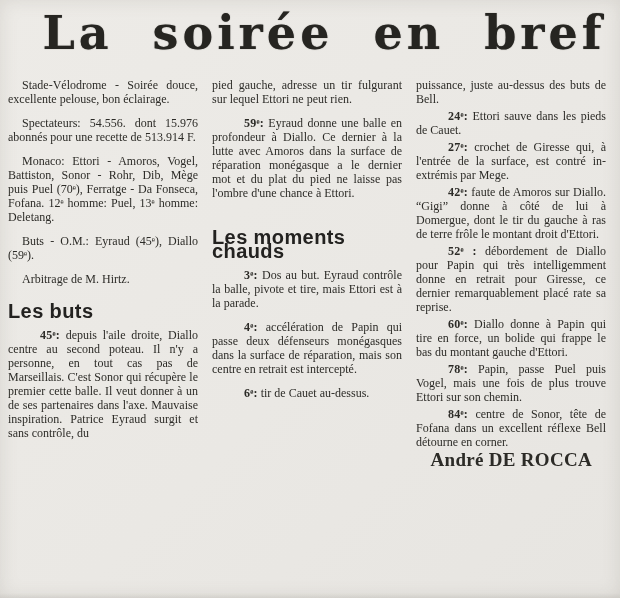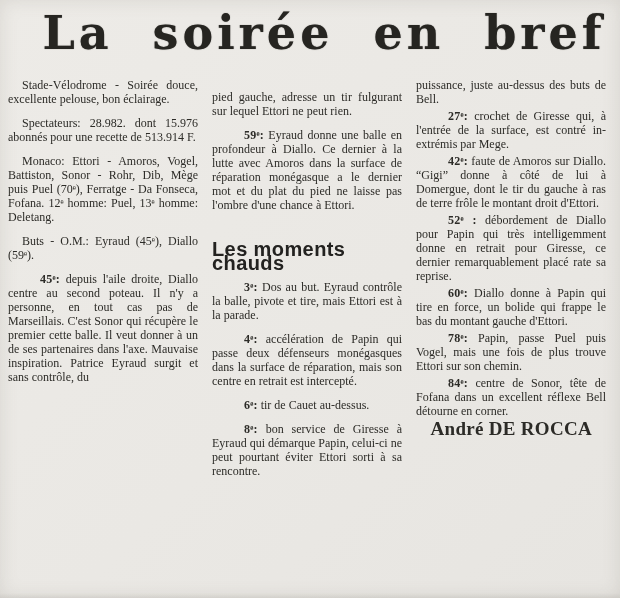--- a/index.html
+++ b/index.html
@@ -38,21 +38,21 @@
   }
   .col{
     width:190px;
     flex:0 0 190px;
     text-align:justify;
     font-size:12px;
     line-height:14px;
     overflow:hidden;
   }
   .col p.para{margin:0 0 10px;text-indent:14px;}
-  .col p.para.cont{text-indent:0;margin-top:12px;}
+  .col p.para.cont{text-indent:0;}
   .col[data-column="2"] p.para{margin:0 0 3px;}
   .col p.para b{font-weight:bold;letter-spacing:0.2px;margin-left:18px;}
   h2.sec{
     font-family:"Liberation Sans","DejaVu Sans",sans-serif;
     font-weight:bold;
     font-size:20px;
     letter-spacing:0.4px;
     color:#232220;
     text-align:left;
     margin:18px 0 10px;
@@ -75,36 +75,38 @@
 </head>
 <body>
 
 <div class="page">
   <div class="masthead">
     <h1>La soirée en bref</h1>
   </div>
   <div class="columns">
     <div class="col" data-column="0">
         <p class="para">Stade-Vélodrome - Soirée douce, excellente pelouse, bon éclairage.</p>
-        <p class="para">Spectateurs: 28.982. dont 15.976 abonnés pour une recette de 513.914 F.</p>
+        <p class="para">Spectateurs: 54.556. dont 15.976 abonnés pour une recette de 513.914 F.</p>
         <p class="para">Monaco: Ettori - Amoros, Vogel, Battiston, Sonor - Rohr, Dib, Mège puis Puel (70ᵉ), Ferratge - Da Fonseca, Fofana. 12ᵉ homme: Puel, 13ᵉ homme: Deletang.</p>
         <p class="para">Buts - O.M.: Eyraud (45ᵉ), Diallo (59ᵉ).</p>
+        <p class="para">Arbitrage de M. Hirtz.</p>
+        <h2 class="sec">Les buts</h2>
         <p class="para"><b>45ᵉ:</b> depuis l'aile droite, Diallo centre au second poteau. Il n'y a personne, en tout cas pas de Marseillais. C'est Sonor qui récupère le premier cette balle. Il veut donner à un de ses partenaires dans l'axe. Mauvaise inspiration. Patrice Eyraud surgit et sans contrôle, du</p>
       </div>
     <div class="col" data-column="1">
         <p class="para cont">pied gauche, adresse un tir fulgurant sur lequel Ettori ne peut rien.</p>
         <p class="para"><b>59ᵉ:</b> Eyraud donne une balle en profondeur à Diallo. Ce dernier à la lutte avec Amoros dans la surface de réparation monégasque a le dernier mot et du plat du pied ne laisse pas l'ombre d'une chance à Ettori.</p>
         <h2 class="sec">Les moments chauds</h2>
         <p class="para"><b>3ᵉ:</b> Dos au but. Eyraud contrôle la balle, pivote et tire, mais Ettori est à la parade.</p>
         <p class="para"><b>4ᵉ:</b> accélération de Papin qui passe deux défenseurs monégasques dans la surface de réparation, mais son centre en retrait est intercepté.</p>
         <p class="para"><b>6ᵉ:</b> tir de Cauet au-dessus.</p>
-        <p class="para"><b>8ᵉ:</b> bon service de Giresse à Eyraud qui démarque Papin, celui-ci ne peut pourtant éviter Ettori sorti à sa rencontre.</p>
       </div>
     <div class="col" data-column="2">
         <p class="para cont">puissance, juste au-dessus des buts de Bell.</p>
+        <p class="para"><b>24ᵉ:</b> Ettori sauve dans les pieds de Cauet.</p>
         <p class="para"><b>27ᵉ:</b> crochet de Giresse qui, à l'entrée de la surface, est contré in-extrémis par Mege.</p>
         <p class="para"><b>42ᵉ:</b> faute de Amoros sur Diallo. “Gigi” donne à côté de lui à Domergue, dont le tir du gauche à ras de terre frôle le montant droit d'Ettori.</p>
         <p class="para"><b>52ᵉ :</b> débordement de Diallo pour Papin qui très intelligemment donne en retrait pour Giresse, ce dernier remarquablement placé rate sa reprise.</p>
         <p class="para"><b>60ᵉ:</b> Diallo donne à Papin qui tire en force, un bolide qui frappe le bas du montant gauche d'Ettori.</p>
         <p class="para"><b>78ᵉ:</b> Papin, passe Puel puis Vogel, mais une fois de plus trouve Ettori sur son chemin.</p>
         <p class="para"><b>84ᵉ:</b> centre de Sonor, tête de Fofana dans un excellent réflexe Bell détourne en corner.</p>
         <p class="byline">André DE ROCCA</p>
       </div>
   </div>
   <div class="scan-edge"></div>

